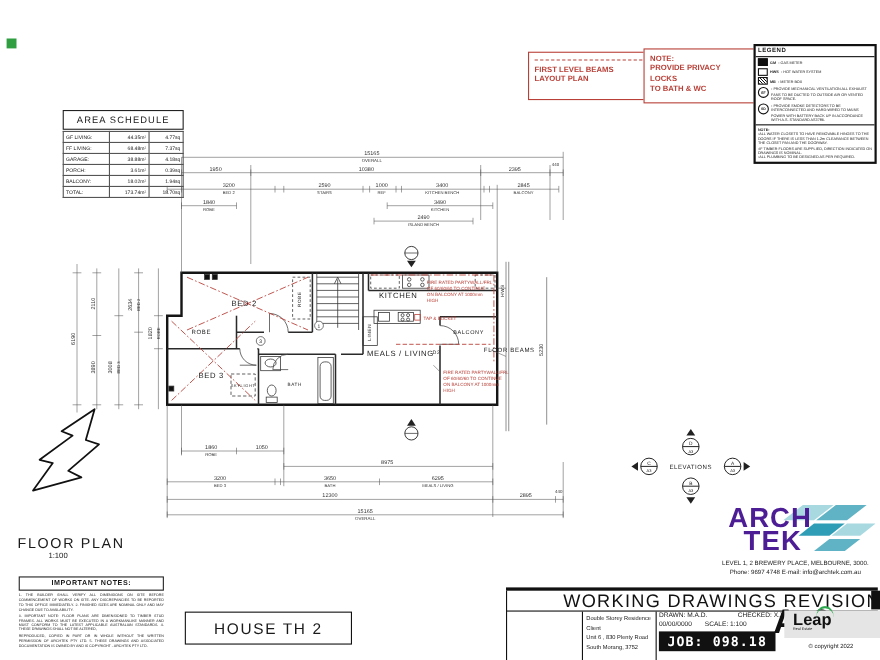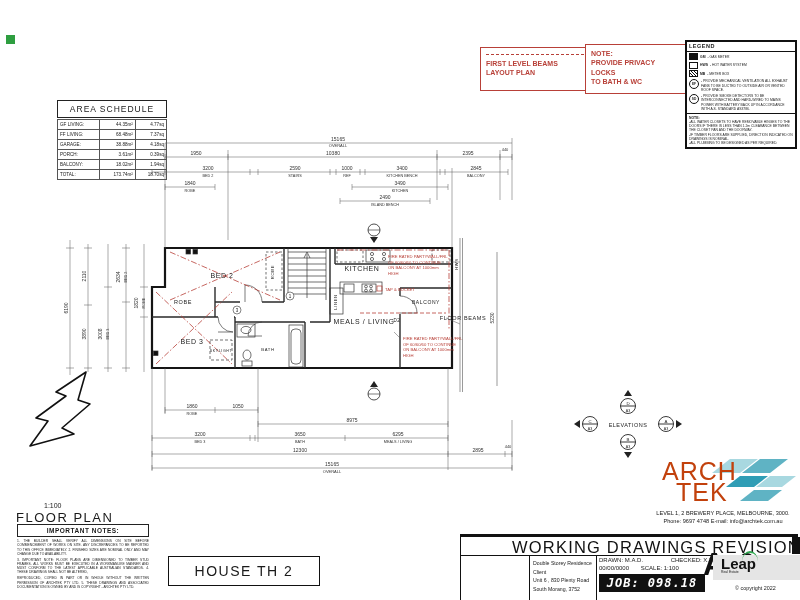--- a/index.html
+++ b/index.html
@@ -25,55 +25,55 @@
     padding:1px 2px;letter-spacing:.5px;}
   .legend-row{display:flex;align-items:center;gap:2px;padding:1.5px 2px 0 2px;}
   .lg-sym{width:7px;height:5px;border:0.8px solid #111;flex:0 0 auto;}
   .lg-sym.fill{background:#111;}
   .lg-sym.hatch{background:repeating-linear-gradient(45deg,#111 0,#111 .7px,#fff .7px,#fff 2px);}
   .lg-circ{width:8px;height:8px;border:0.8px solid #111;border-radius:50%;flex:0 0 auto;
     display:flex;align-items:center;justify-content:center;font-size:3.2px;font-weight:bold;}
   .legend-para{display:flex;gap:2px;padding:2px 2px 0 2px;}
   .legend-note{border-top:1px solid #111;margin-top:2px;padding:1.5px 2px;}
   
-  .fp-title{position:absolute;left:16px;top:486px;font-size:13px;letter-spacing:1.5px;margin-top:24px;}
+  .fp-title{position:absolute;left:16px;top:486px;font-size:13px;letter-spacing:1.5px;}
   .fp-scale{position:absolute;left:44px;top:502px;font-size:7px;}
   
   .imp-notes{position:absolute;left:17px;top:524px;width:132px;}
   .imp-title{border:1px solid #222;text-align:center;font-size:6.5px;font-weight:bold;
     padding:2px 0;letter-spacing:.5px;}
   .imp-body{font-size:3.3px;line-height:1.3;margin-top:2px;text-align:justify;color:#222;}
   .imp-body p{margin:0 0 1.5px 0;}
   
   .house-box{position:absolute;left:152px;top:556px;width:150px;height:28px;
     border:1.6px solid #111;display:flex;align-items:center;justify-content:center;
     font-size:14px;letter-spacing:1.5px;margin-left:16px;}
   
   .archtek{position:absolute;left:650px;top:459px;width:146px;height:52px;}
-  .at-name{position:absolute;left:12px;top:2px;font-size:25px;font-weight:normal;
-    letter-spacing:1px;line-height:.82;color:#c2410c;}
+  .at-name{position:absolute;left:12px;top:2px;font-size:25px;font-weight:bold;
+    letter-spacing:1px;line-height:.82;color:#4c1d95;}
   .at-addr{position:absolute;left:0;top:51px;width:146px;text-align:center;font-size:5.6px;}
   .at-phone{position:absolute;left:0;top:59px;width:146px;text-align:center;font-size:5.6px;}
   .tb-rule{position:absolute;left:460px;top:534px;width:338px;height:2.5px;background:#111;}
   .tb-heading{position:absolute;left:512px;top:538px;width:288px;font-size:16.5px;
     letter-spacing:1.2px;white-space:nowrap;color:#111;}
   .tb-hline{position:absolute;left:460px;top:555px;width:338px;height:1px;background:#111;}
   .tb-vline{position:absolute;width:1px;background:#111;}
   .dm{position:absolute;left:464px;top:558px;width:64px;}
   .dm-logo{width:16px;height:16px;background:#111;color:#fff;font-size:9px;font-weight:bold;
     display:flex;align-items:center;justify-content:center;float:left;margin-right:3px;}
   .dm-name{font-size:10.5px;font-weight:bold;line-height:.95;}
   .dm-tag{clear:both;font-size:3.6px;line-height:1.2;padding-top:2px;}
   .dm-member{font-size:4.5px;font-weight:bold;}
   .tb-project{position:absolute;left:533px;top:559px;width:60px;font-size:5.2px;line-height:1.65;}
   .tb-meta{position:absolute;left:599px;top:557px;width:200px;font-size:6px;}
   .meta-row1 span{display:inline-block;}
   .job-bar{position:absolute;left:0;top:17px;width:106px;height:18px;background:#111;color:#fff;
     font-family:"DejaVu Sans Mono",monospace;font-size:12px;font-weight:bold;
-    display:flex;align-items:center;justify-content:center;letter-spacing:1px;font-style:italic;}
+    display:flex;align-items:center;justify-content:center;letter-spacing:1px;}
   .sheet-num{position:absolute;left:104px;top:-10px;font-size:31px;font-weight:bold;
     letter-spacing:2px;color:#111;}
   .leap-box{position:absolute;left:114px;top:-2px;width:80px;height:25px;background:#e5e5e5;
     padding-left:8px;}
   .leap-name{font-size:15px;font-weight:bold;color:#111;position:relative;display:inline-block;}
   .leap-arc{position:absolute;right:-2px;top:-4px;width:16px;height:8px;
     border-top:2px solid #2ea84f;border-radius:50% 50% 0 0/100% 100% 0 0;}
   .leap-sub{font-size:3.4px;margin-top:-2px;}
   .copyright{position:absolute;left:136px;top:28px;font-size:5.4px;}
   .edge-mark{position:absolute;left:792px;top:537px;width:8px;height:17px;background:#111;}

